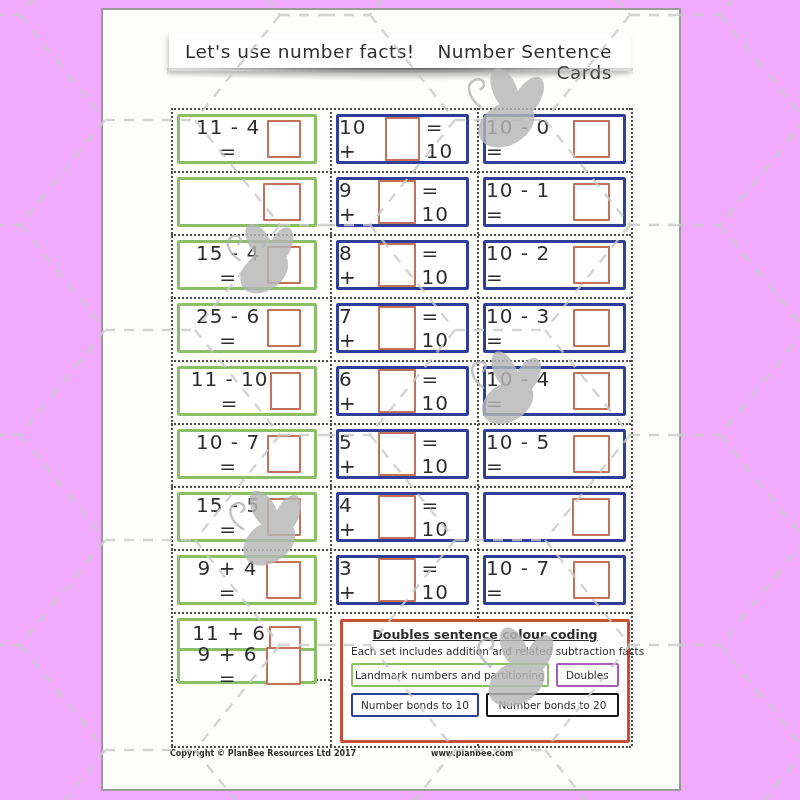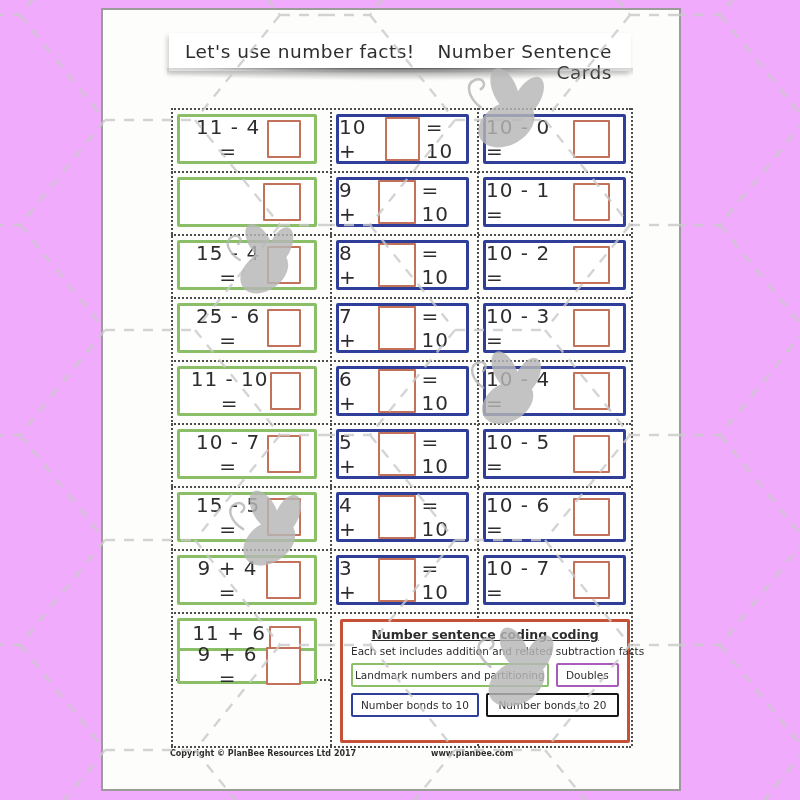--- a/index.html
+++ b/index.html
@@ -179,30 +179,29 @@
     </div>
   <div class="card blue c3 r5">
       <span>10 - 4 =</span>
       <span class="abox"></span>
     </div>
   <div class="card blue c3 r6">
       <span>10 - 5 =</span>
       <span class="abox"></span>
     </div>
   <div class="card blue c3 r7">
-      <span>10 - 6 =</span>
       <span class="abox"></span>
     </div>
   <div class="card blue c3 r8">
       <span>10 - 7 =</span>
       <span class="abox"></span>
     </div>
 
   <div class="legend">
-    <div class="legend-title">Number sentence coding coding</div>
+    <div class="legend-title">Doubles sentence colour coding</div>
     <div class="legend-sub">Each set includes addition and related subtraction facts</div>
     <div class="legend-row">
       <div class="legend-box lb-green">Landmark numbers and partitioning</div>
       <div class="legend-box lb-purple">Doubles</div>
     </div>
     <div class="legend-row">
       <div class="legend-box lb-blue">Number bonds to 10</div>
       <div class="legend-box lb-black">Number bonds to 20</div>
     </div>
   </div>

